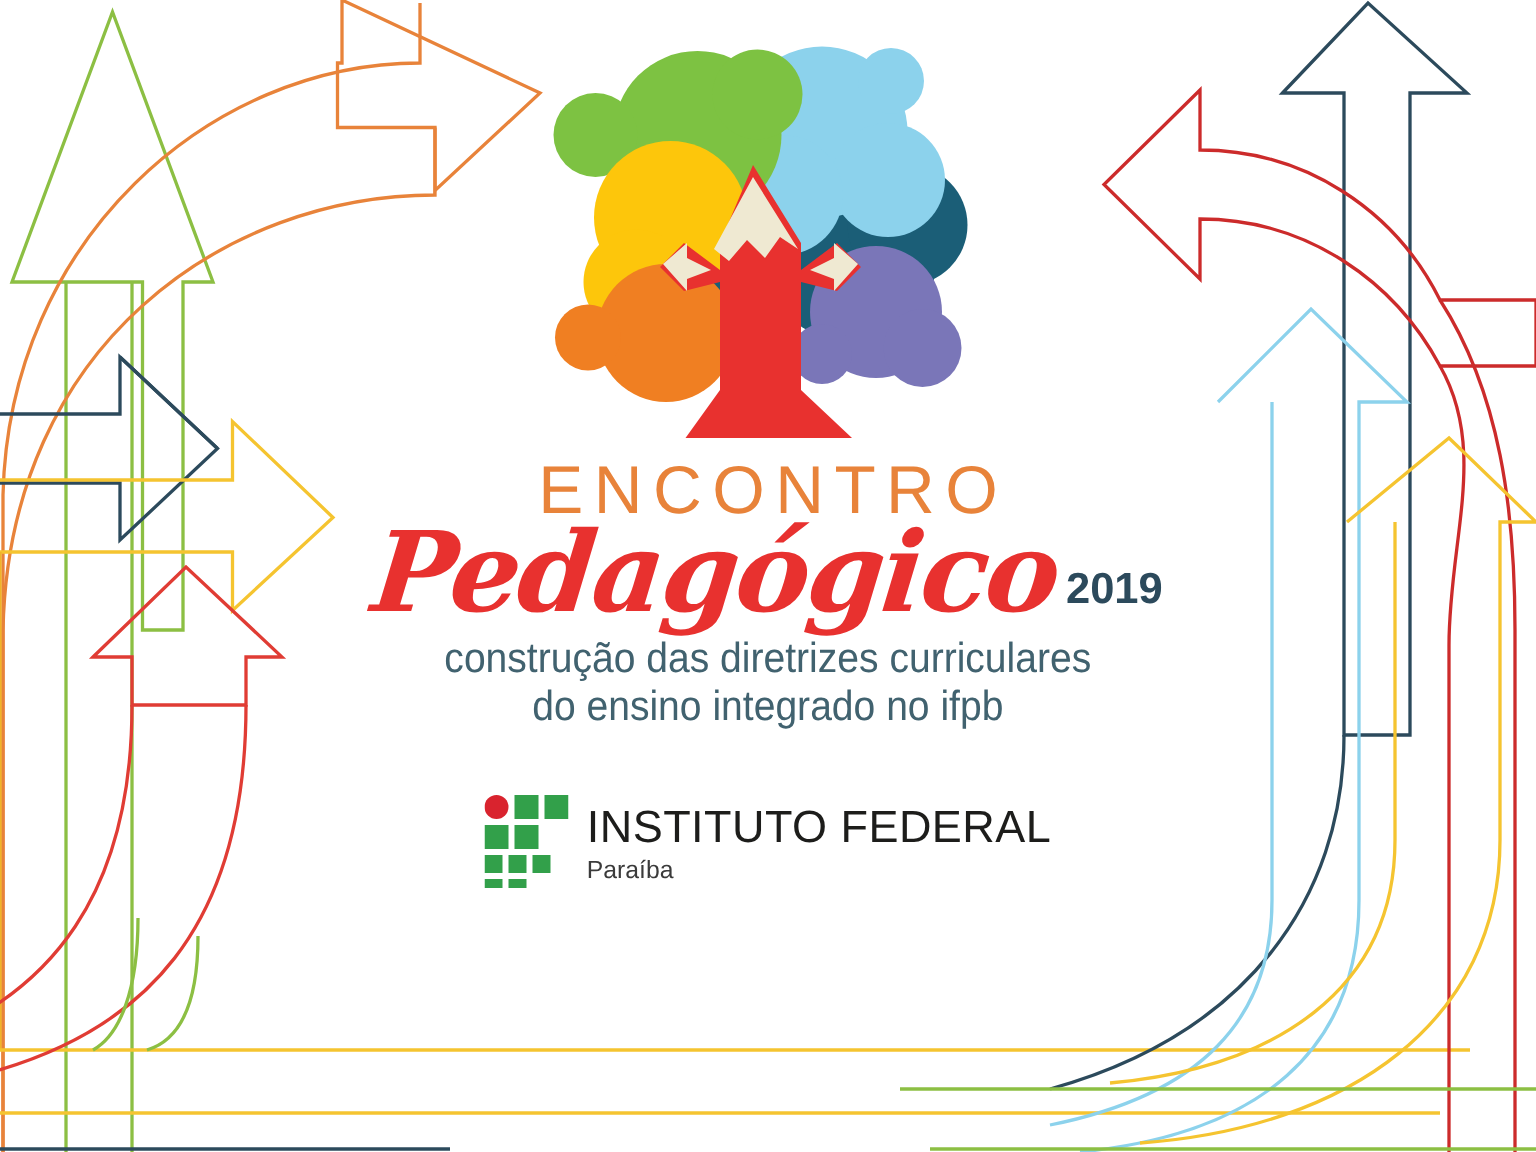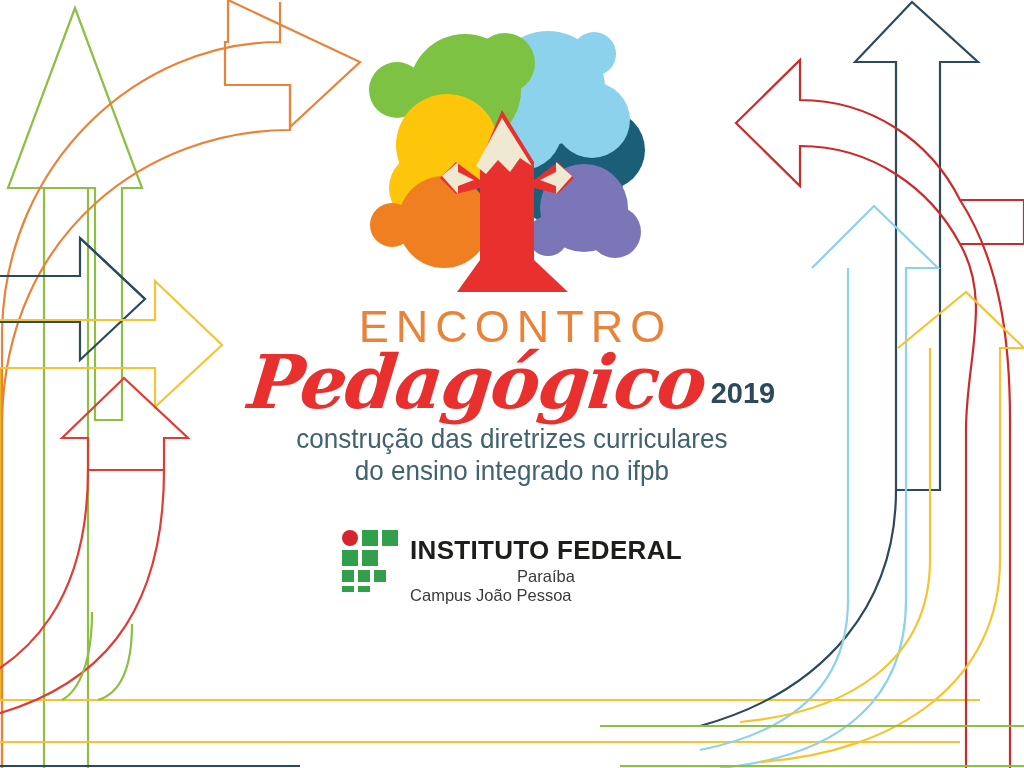--- a/index.html
+++ b/index.html
@@ -67,23 +67,23 @@
   }
   .subtitle .l2{display:block;}
 
   
   #ifpb{
     display:flex;align-items:flex-start;margin-top:44px;
   }
   #ifpb-mark{width:56px;height:62px;display:block;margin-right:12px;}
   #ifpb-words{display:flex;flex-direction:column;line-height:1;padding-top:7px;}
   #ifpb-name{
-    font-size:26px;font-weight:bold;color:#1d1d1b;letter-spacing:0.3px;
-  }
-  #ifpb-state{font-size:16.5px;color:#3b3b3b;margin-top:5px;text-align:center;}
+    font-size:30px;font-weight:normal;color:#1d1d1b;letter-spacing:0.3px;
+  }
+  #ifpb-state{font-size:16.5px;color:#3b3b3b;margin-top:5px;}
   #ifpb-campus{font-size:16.5px;color:#3b3b3b;margin-top:2px;}
 </style>
 </head>
 <body>
 
 <div id="poster">
 
   <svg id="bg-arrows" viewBox="0 0 1024 768" xmlns="http://www.w3.org/2000/svg" fill="none" stroke-width="2.2">
 
     <path d="M 8 188 L 75 8 L 142 188 L 122 188 L 122 420 L 95 420 L 95 188 Z" stroke="#8CBF43" stroke-linejoin="miter"></path>
@@ -191,18 +191,17 @@
         <rect x="20" y="20" width="16" height="16" fill="#32A04A"></rect>
         <rect x="0" y="40" width="12" height="12" fill="#32A04A"></rect>
         <rect x="16" y="40" width="12" height="12" fill="#32A04A"></rect>
         <rect x="32" y="40" width="12" height="12" fill="#32A04A"></rect>
         <rect x="0" y="56" width="12" height="10" fill="#32A04A"></rect>
         <rect x="16" y="56" width="12" height="10" fill="#32A04A"></rect>
       </svg>
       <div id="ifpb-words">
         <span id="ifpb-name">INSTITUTO FEDERAL</span>
         <span id="ifpb-state">Paraíba</span>
-        <span id="ifpb-campus">Campus João Pessoa</span>
       </div>
     </div>
 
   </div>
 </div>
 
 </body></html>

